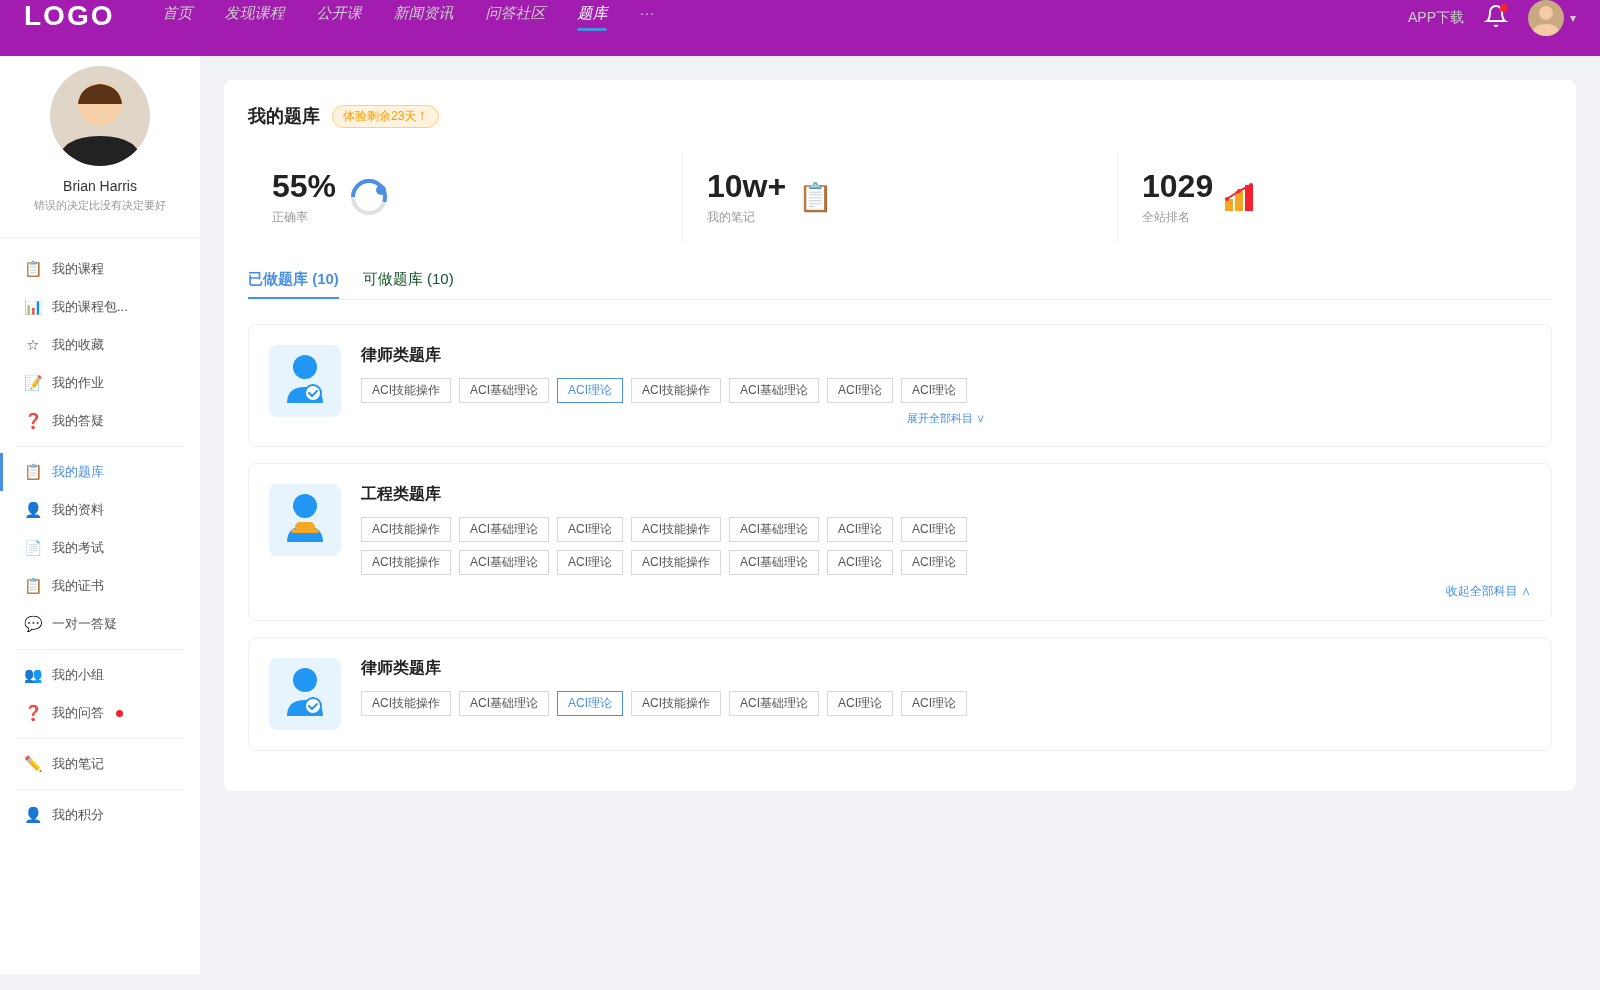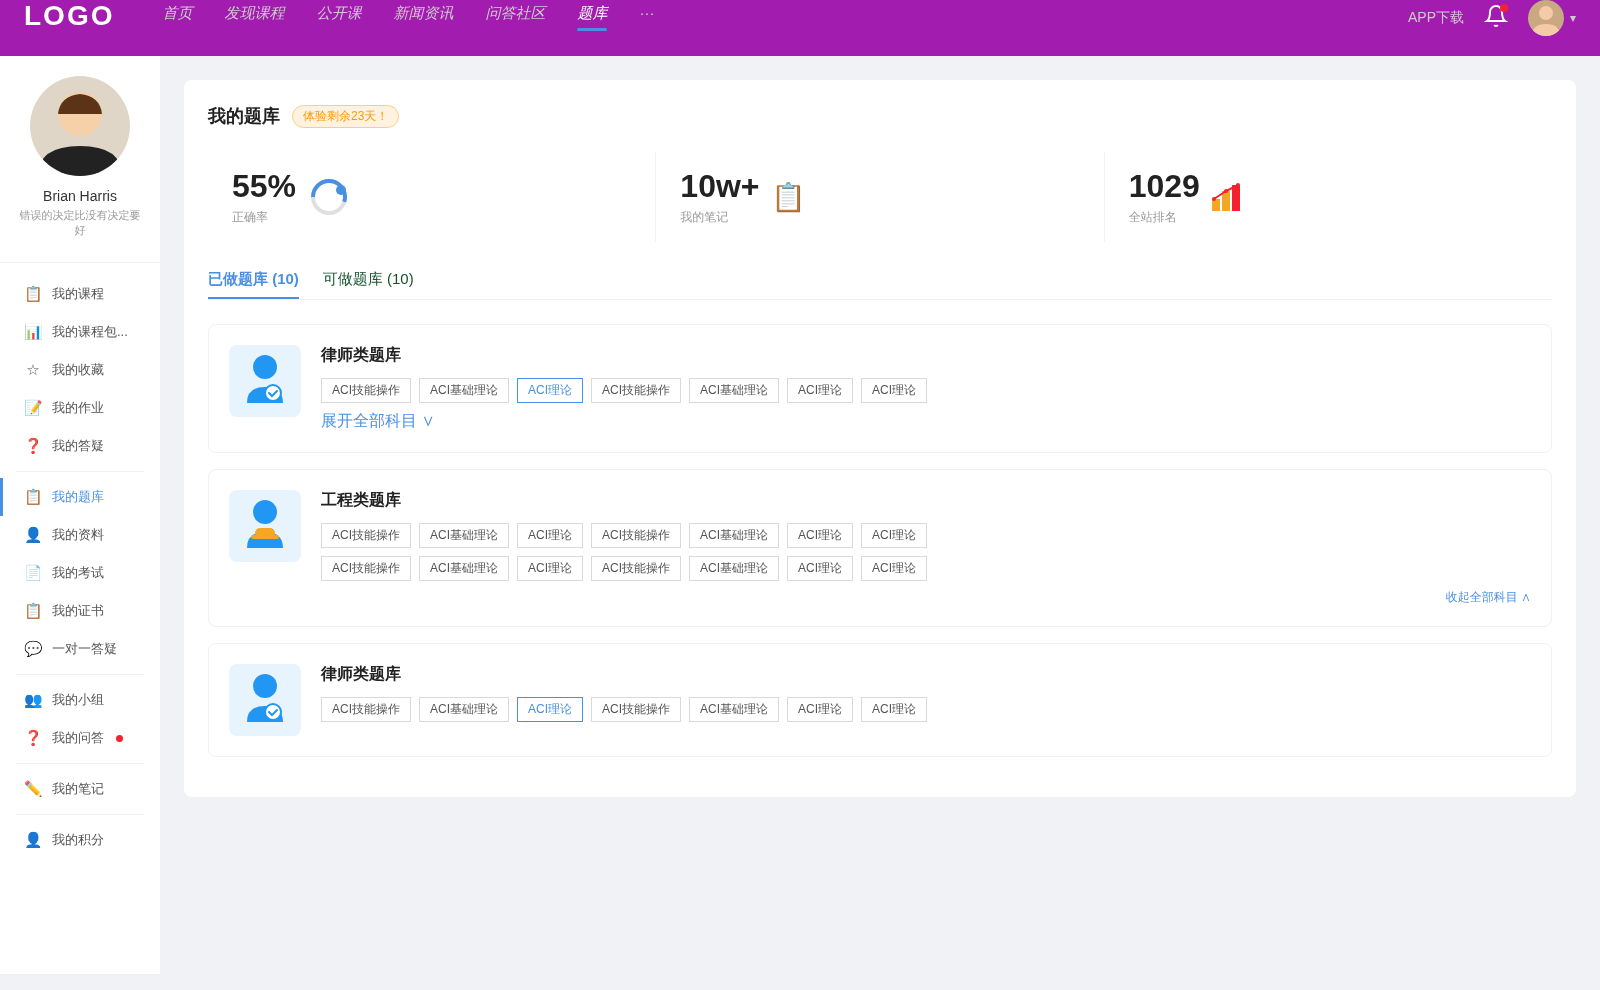--- a/index.html
+++ b/index.html
@@ -94,23 +94,23 @@
     .avatar-chevron { color: #ccc; font-size: 12px; }
 
     
     .main-layout {
       display: flex;
       min-height: calc(100vh - 72px);
     }
 
     
     .sidebar {
-      width: 160px;
+      width: 200px;
       background: #fff;
-      padding: 20px 0;
+      padding: 10px 0;
       flex-shrink: 0;
     }
     .sidebar-profile {
       display: flex;
       flex-direction: column;
       align-items: center;
       padding: 0 16px 24px;
       border-bottom: 1px solid #f0f0f0;
     }
     .profile-avatar {
@@ -310,22 +310,22 @@
       cursor: pointer;
       background: #fff;
     }
     .bank-tag.active-tag {
       border-color: #4a90e2;
       color: #4a90e2;
       background: #fff;
     }
     .bank-expand {
       color: #4a90e2;
-      font-size: 16px;
-      text-align: left;
+      font-size: 11px;
+      text-align: center;
       cursor: pointer;
       margin-top: 8px;
     }
     .bank-collapse {
       color: #4a90e2;
       font-size: 12px;
       text-align: right;
       cursor: pointer;
       margin-top: 8px;
     }

